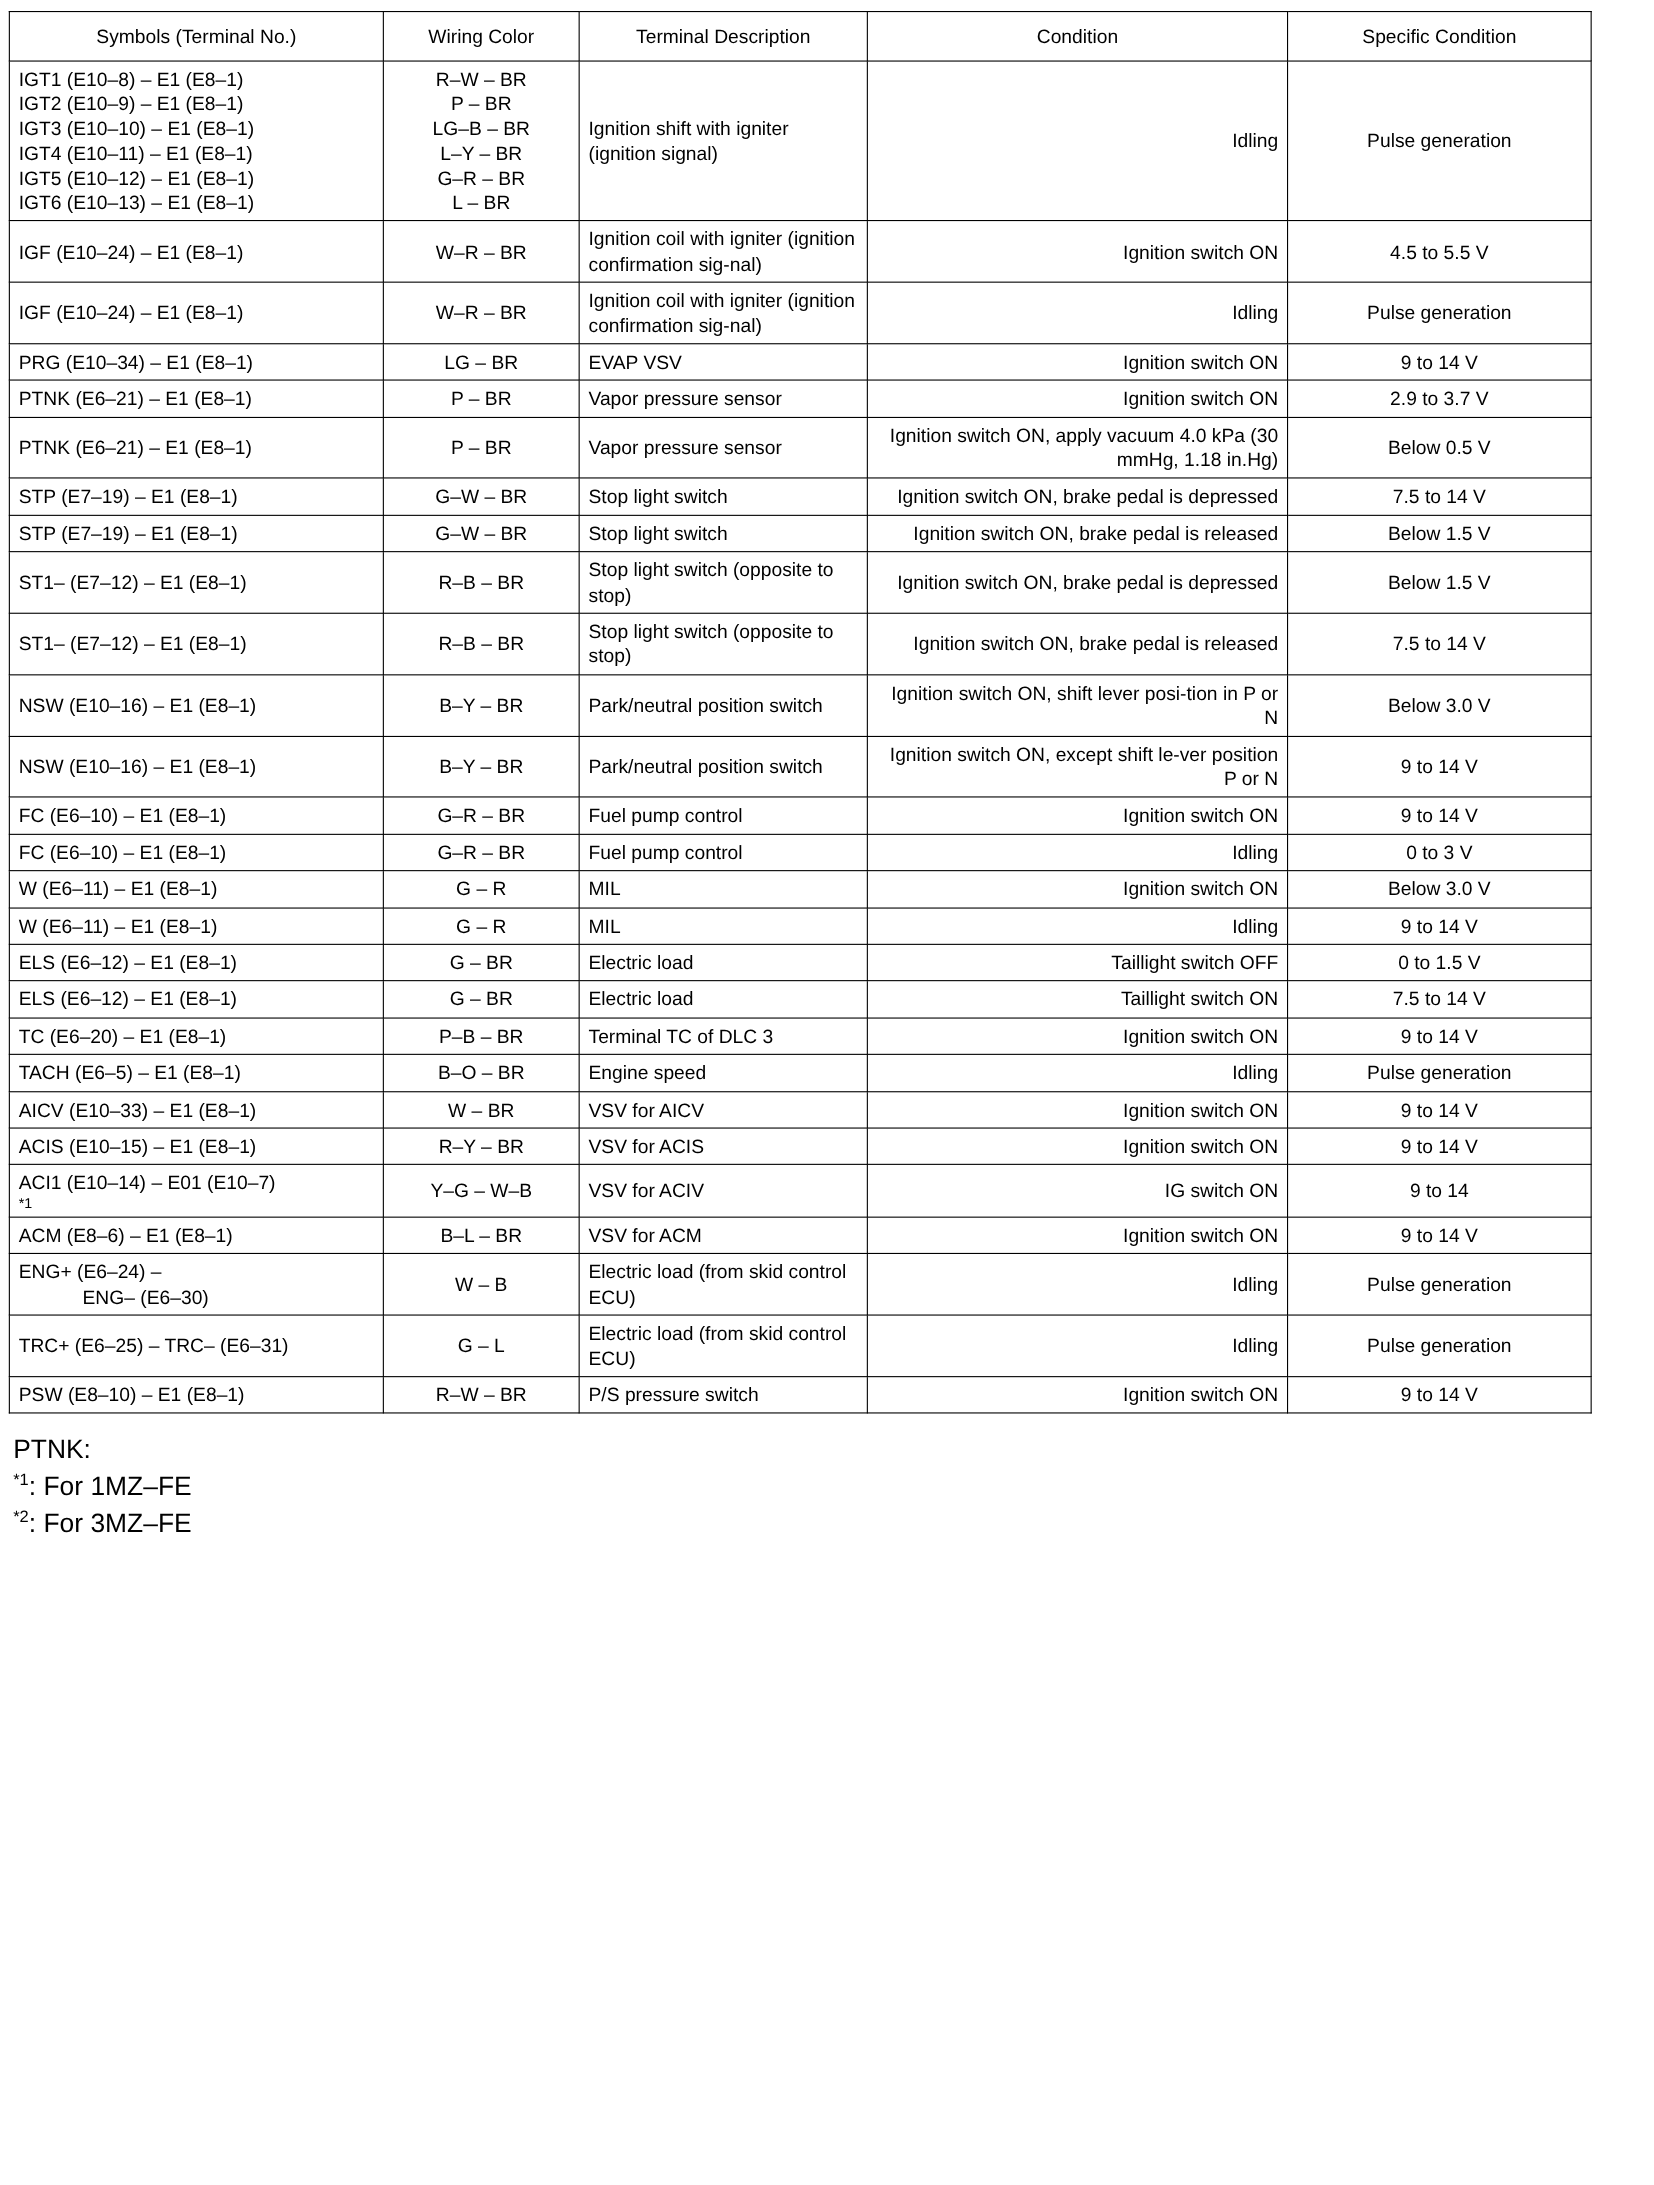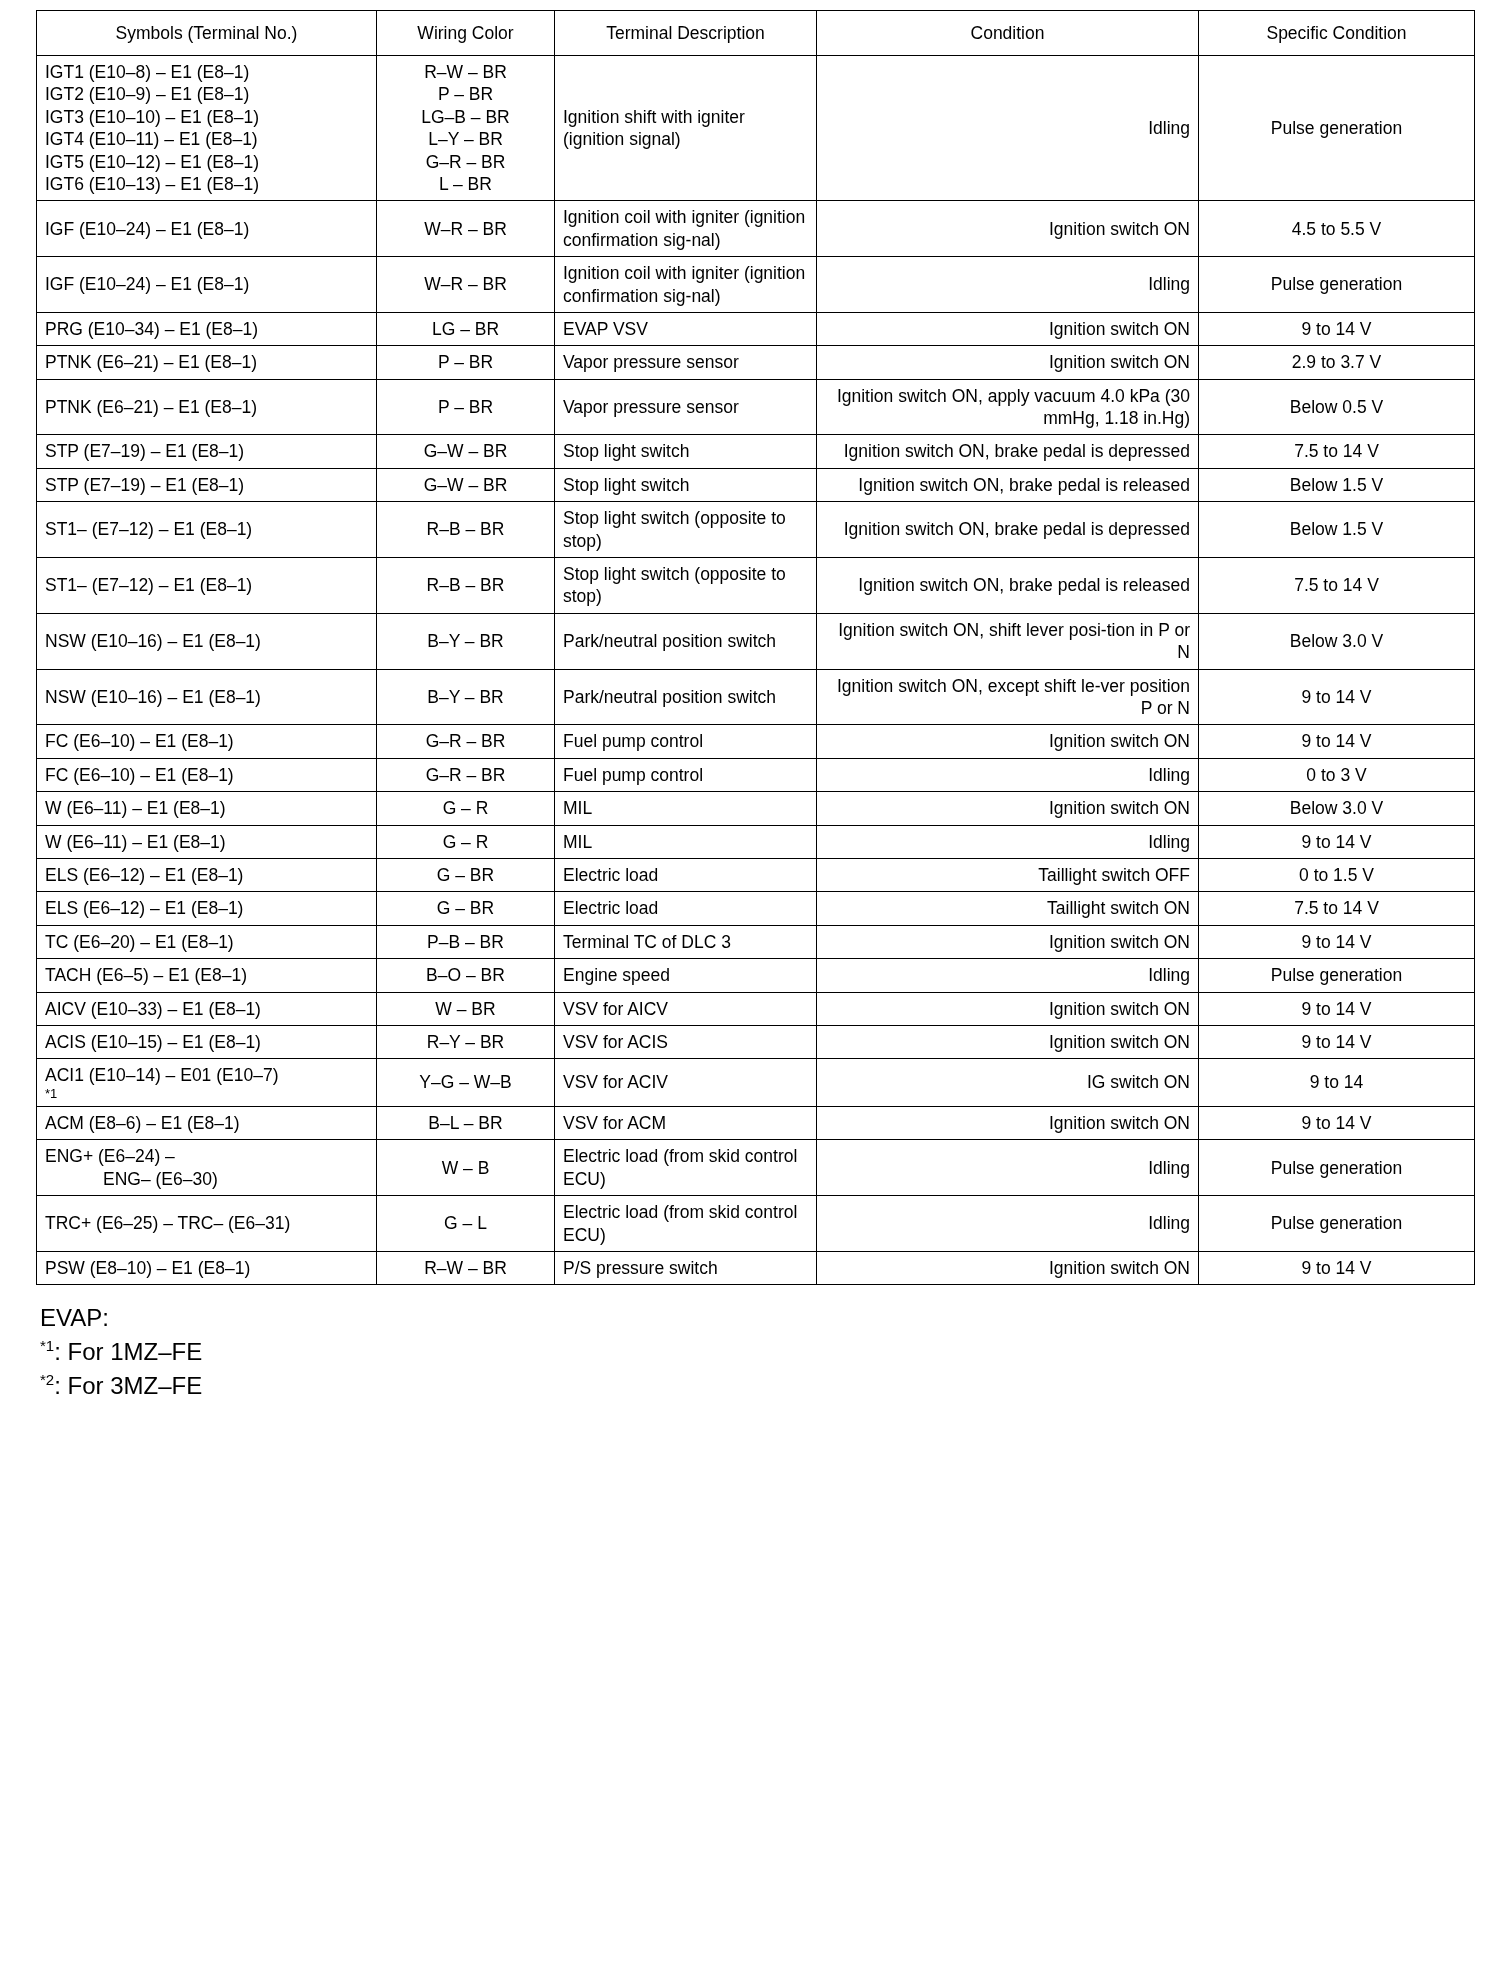--- a/index.html
+++ b/index.html
@@ -8,21 +8,21 @@
     background: #ffffff;
   }
   body {
     width: 1504px;
     height: 1986px;
     font-family: "Liberation Sans", sans-serif;
     color: #000000;
     position: relative;
   }
   .page {
-    padding: 10px 18px 0 36px;
+    padding: 10px 18px 0 8px;
     box-sizing: border-box;
   }
   table.spec {
     border-collapse: collapse;
     width: 1438px;
     table-layout: fixed;
     font-size: 17.5px;
   }
   table.spec th, table.spec td {
     border: 1.6px solid #000;
@@ -303,21 +303,21 @@
           <td class="sym">PSW (E8–10) – E1 (E8–1)</td>
           <td class="wire">R–W – BR</td>
           <td class="desc">P/S pressure switch</td>
           <td class="cond">Ignition switch ON</td>
           <td class="spec-v">9 to 14 V</td>
         </tr>
       </tbody>
   </table>
 
   <div class="hint">
-    <div>EVAP:</div>
+    <div>PTNK:</div>
     <div class="note">
       <sup>*1</sup><span>: For 1MZ–FE</span>
     </div>
     <div class="note">
       <sup>*2</sup><span>: For 3MZ–FE</span>
     </div>
   </div>
 
 </div>
 

